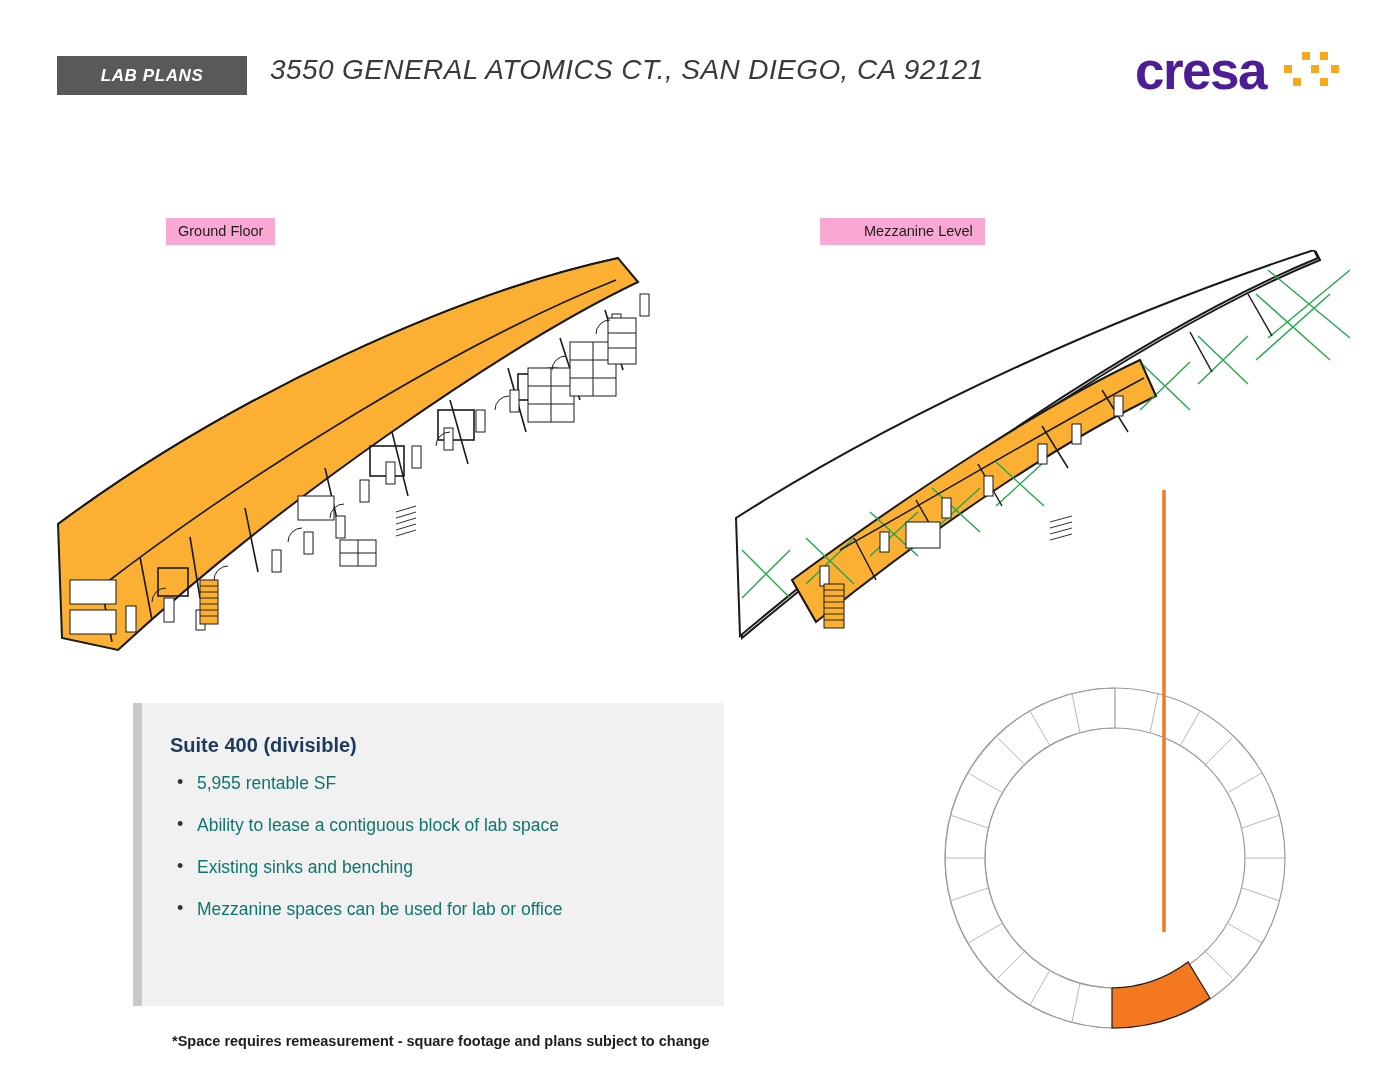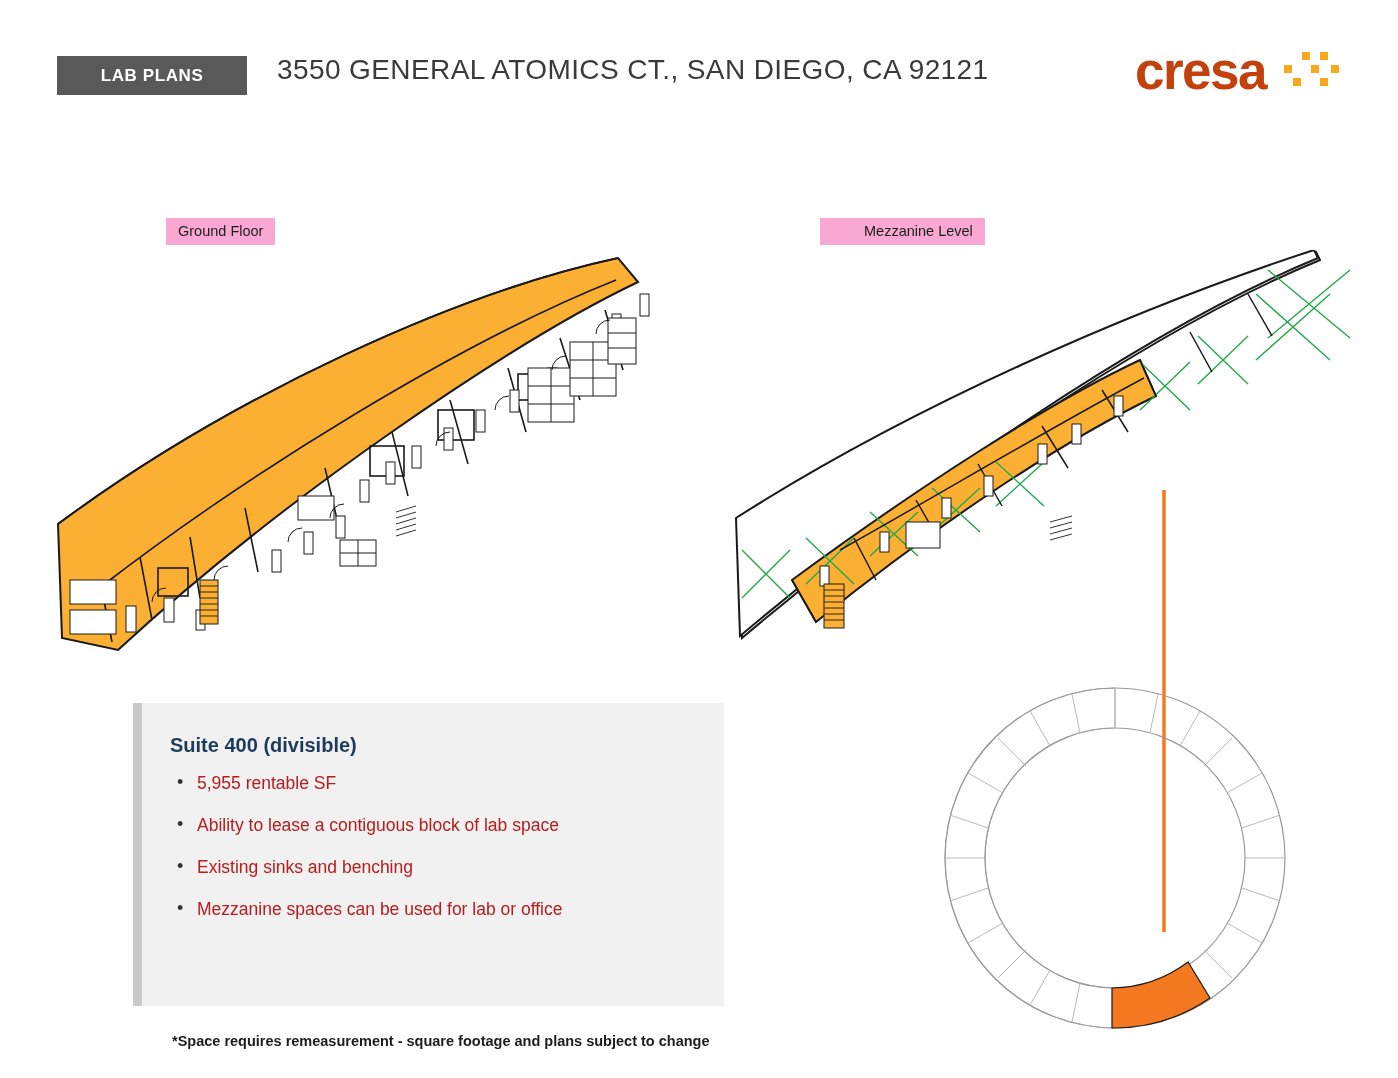--- a/index.html
+++ b/index.html
@@ -16,20 +16,21 @@
     overflow: hidden;
   }
 
   
   .header {
     position: absolute;
     top: 56px;
     left: 0;
     width: 1398px;
     height: 44px;
+    font-style: italic;
   }
   .tag-badge {
     position: absolute;
     left: 57px;
     top: 0;
     width: 190px;
     height: 39px;
     background: #595959;
     color: #ffffff;
     font-size: 17px;
@@ -40,38 +41,37 @@
     justify-content: center;
   }
   .doc-title {
     position: absolute;
     left: 270px;
     top: -2px;
     font-size: 28px;
     color: #3a3a3a;
     letter-spacing: 0.4px;
     white-space: nowrap;
-    margin-left: 7px;
   }
 
   
   .logo {
     position: absolute;
     right: 58px;
     top: 44px;
     width: 205px;
     height: 55px;
   }
   .logo-word {
     position: absolute;
     left: 0;
     top: 0;
     font-size: 53px;
     font-weight: bold;
-    color: #c2410c;
+    color: #4c1d95;
     letter-spacing: -1.5px;
     line-height: 53px;
   }
   .logo-dots {
     position: absolute;
     right: 0;
     top: 8px;
     width: 56px;
     height: 38px;
   }
@@ -134,21 +134,21 @@
     position: absolute;
     left: 38px;
     top: 68px;
     margin: 0;
     padding: 0 0 0 26px;
     list-style: none;
   }
   .info-list li {
     position: relative;
     font-size: 17.5px;
-    color: #b91c1c;
+    color: #0f766e;
     line-height: 24px;
     margin-bottom: 18px;
   }
   .info-list li::before {
     content: "\2022";
     position: absolute;
     left: -20px;
     top: -1px;
     font-size: 18px;
     color: #333333;

